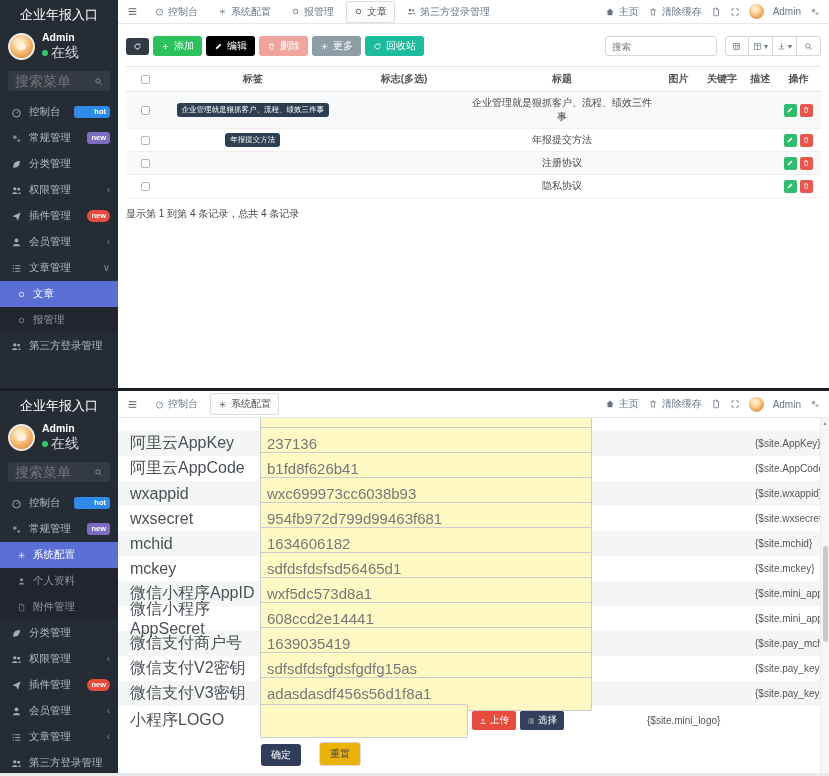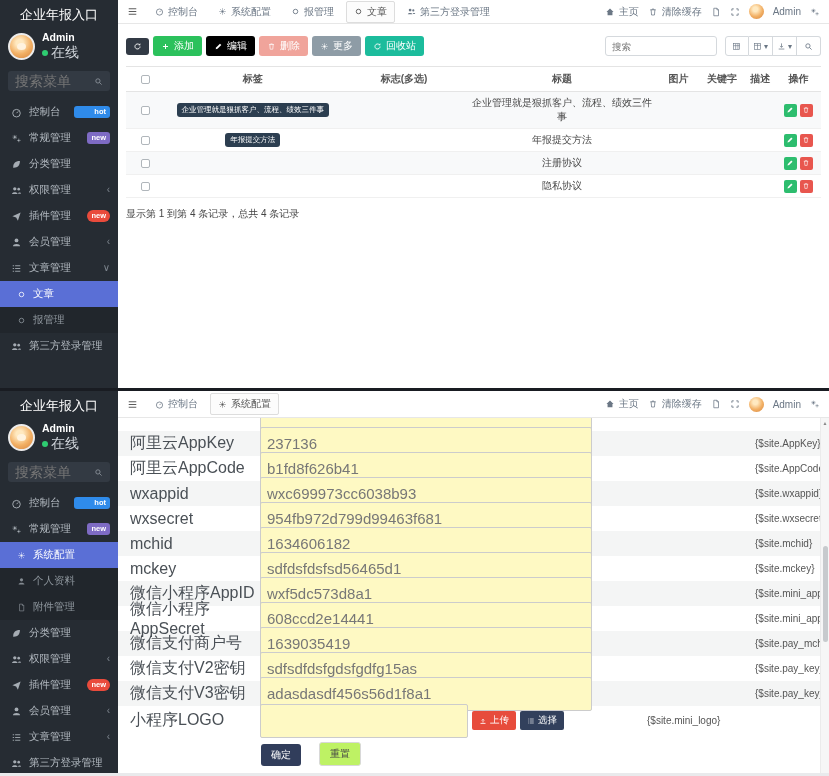--- a/index.html
+++ b/index.html
@@ -111,21 +111,21 @@
   .fbtn { display:inline-flex; align-items:center; gap:3px; border:none; border-radius:2px;
     color:#fff; font-size:9.5px; padding:3px 7px; margin-left:4px; cursor:pointer;
     font-family:inherit; line-height:1.3; }
   .fbtn .ic { width:8px; height:8px; }
   .fbtn.upload { background:#e74c3c; }
   .fbtn.choose { background:#32405c; }
   .frow.logo-row { height:29px; }
   .actions { padding:7px 0 0 143px; display:flex; gap:18px;align-items:flex-end; }
   .abtn { border:none; border-radius:3px; font-size:10px; padding:4px 10px; cursor:pointer; font-family:inherit; }
   .abtn.submit { background:#313d5b; color:#fff; }
-  .abtn.reset { background:#bef264; color:#444; border:1px solid #d8d8d8; }
+  .abtn.reset { background:#eab308; color:#444; border:1px solid #d8d8d8; }
 
   
   .vscroll { position:absolute; right:0; top:0; bottom:0; width:9px; background:#f6f6f6;
     border-left:1px solid #ebebeb; }
   .varrow { height:10px; display:flex; align-items:center; justify-content:center;
     font-size:5px; color:#888; cursor:pointer; }
   .vthumb { position:absolute; left:2px; top:128px; width:5px; height:96px; background:#c7cacd;
     border-radius:3px; cursor:pointer; }
   .hidden-defs { position:absolute; width:0; height:0; overflow:hidden; }
 </style>

